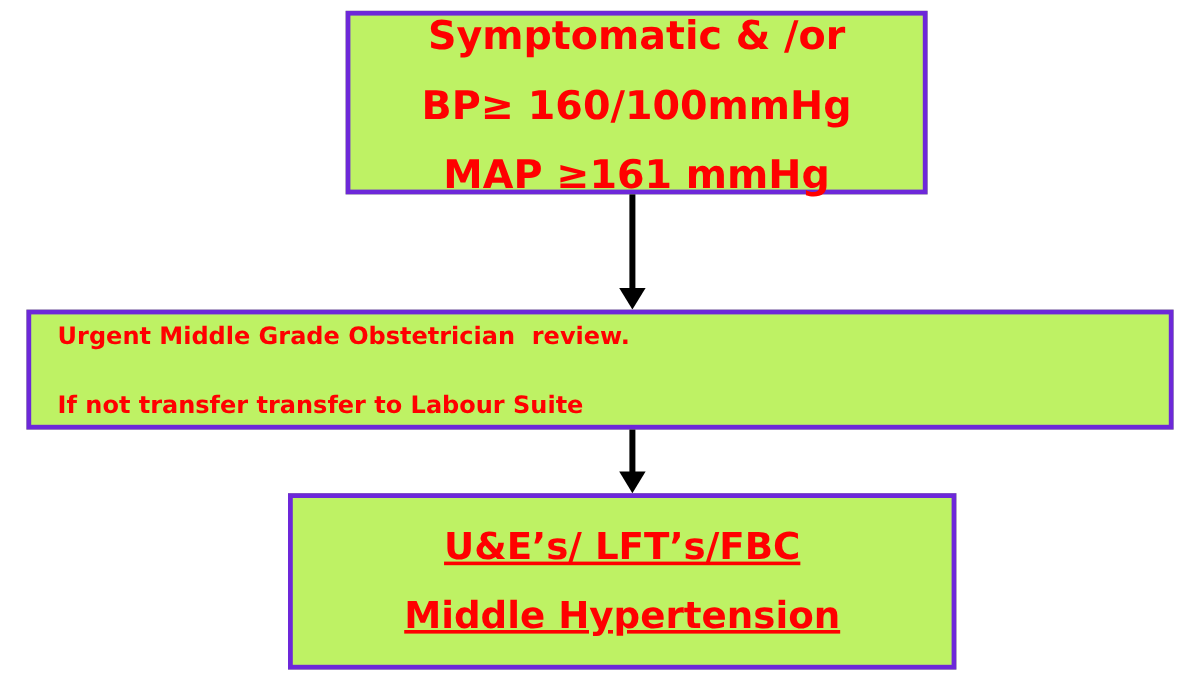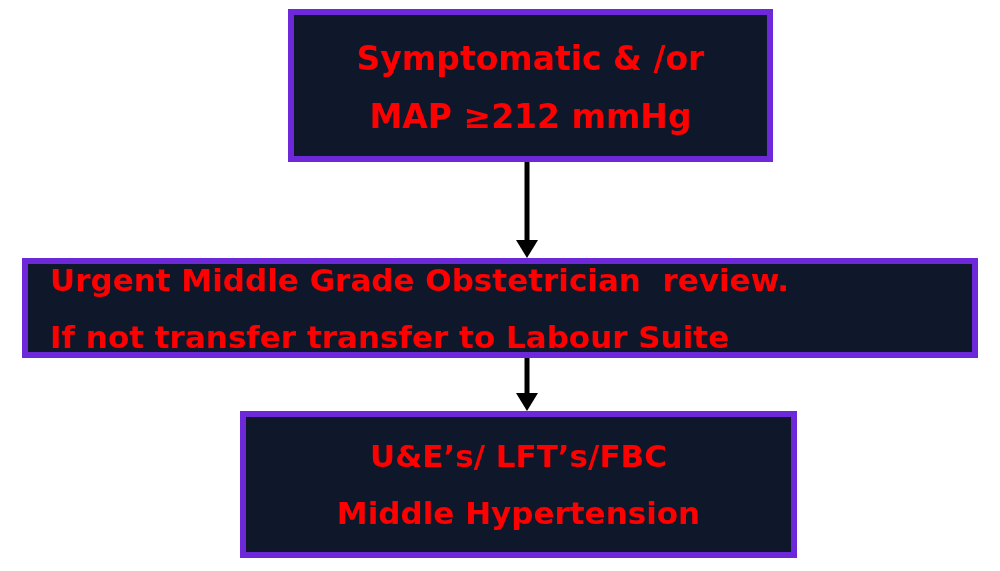--- a/index.html
+++ b/index.html
@@ -14,22 +14,22 @@
   #flowchart {
     position: relative;
     width: 1000px;
     height: 571px;
     background: #ffffff;
     overflow: hidden;
   }
   .node {
     position: absolute;
     box-sizing: border-box;
-    border: 6px solid #6d28d9;
-    background: #0f172a;
+    border: 4px solid #6d28d9;
+    background: #bef264;
     display: flex;
     flex-direction: column;
     justify-content: center;
     color: #FF0000;
     font-weight: bold;
     white-space: pre;
     gap: 17px;
   }
   .node .line {
     color: #FF0000;
@@ -56,31 +56,32 @@
   #node-escalation {
     left: 22px;
     top: 258px;
     width: 956px;
     height: 100px;
     align-items: flex-start;
     text-align: left;
     padding-left: 22px;
   }
   #node-escalation .line {
-    font-size: 31px;
+    font-size: 20px;
     line-height: 40px;
   }
 
   
   #node-investigations {
     left: 240px;
     top: 411px;
     width: 557px;
     height: 147px;
     align-items: center;
+    text-decoration: underline;
   }
   #node-investigations .line {
     font-size: 31px;
     line-height: 40px;
   }
 
   
   .connector {
     position: absolute;
   }
@@ -118,21 +119,22 @@
   }
   #connector-escalation-to-investigations .shaft { height: 37px; }
 </style>
 </head>
 <body>
 
 <div id="flowchart">
 
   <div class="node" id="node-criteria">
     <div class="line">Symptomatic &amp; /or</div>
-    <div class="line">MAP ≥212 mmHg</div>
+    <div class="line">BP≥ 160/100mmHg</div>
+    <div class="line">MAP ≥161 mmHg</div>
   </div>
 
   <div class="connector" id="connector-criteria-to-escalation">
     <div class="shaft"></div>
     <div class="head"></div>
   </div>
 
   <div class="node" id="node-escalation">
     <div class="line">Urgent Middle Grade Obstetrician  review.</div>
     <div class="line">If not transfer transfer to Labour Suite</div>

